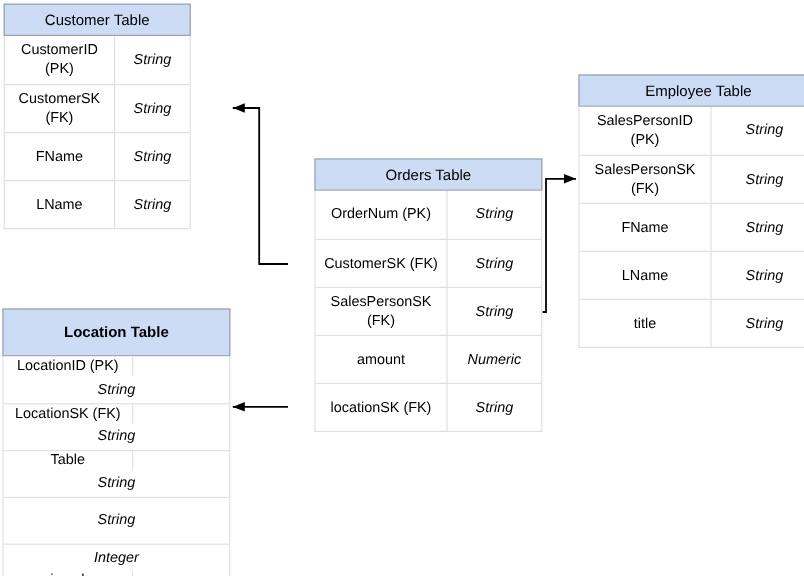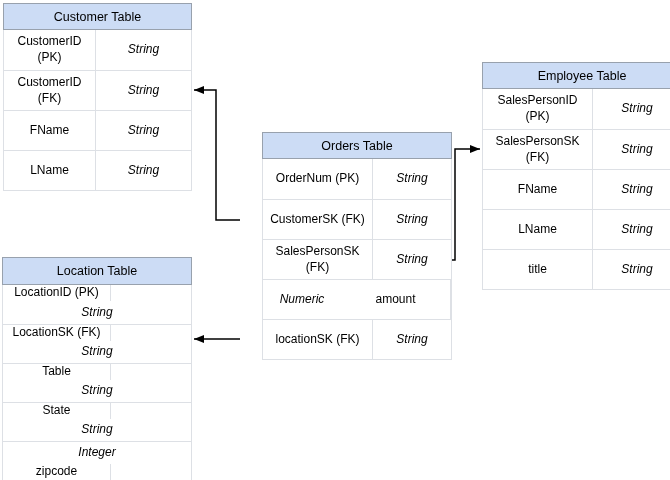--- a/index.html
+++ b/index.html
@@ -40,32 +40,32 @@
     text-align: center;
     font-size: 12px;
     line-height: 1.3;
     white-space: pre-line;
     padding: 0 3px;
     overflow: hidden;
   }
   .cell.field { border-right: 1px solid var(--body-border); }
   .cell.type { flex: 1; font-style: italic; }
 
-  .t-customer { left: 3px;   top: 3px;   width: 189px; }
+  .t-customer { left: 3px;   top: 3px;   width: 156px; }
   .t-customer .cell.field { width: 92px; }
 
   .t-orders   { left: 240px; top: 132px; width: 190px; margin-left: 22px; }
   .t-orders .cell.field { width: 110px; }
 
   .t-employee { left: 482px; top: 62px;  width: 200px; }
   .t-employee .cell.field { width: 110px; }
 
   .t-location { left: 2px;   top: 257px; width: 190px; }
   .t-location .cell.field { width: 108px; }
-  .t-location .tbl-header { height: 28px; }
+  .t-location .tbl-header { height: 40px; font-weight: bold; }
   .t-location .tbl-row { height: 39px; flex-direction: column; }
 
   svg.connector-layer {
     position: absolute; left: 0; top: 0;
     width: 670px; height: 480px;
     pointer-events: none;
   }
   svg.connector-layer path.conn {
     fill: none;
     stroke: var(--connector);
@@ -88,21 +88,21 @@
 </svg>
 
 <div class="table-shape t-customer">
   <div class="tbl-header">Customer Table</div>
   <div class="tbl-body">
     <div class="tbl-row">
       <div class="cell field">CustomerID (PK)</div>
       <div class="cell type">String</div>
     </div>
     <div class="tbl-row">
-      <div class="cell field">CustomerID
+      <div class="cell field">CustomerSK
 (FK)</div>
       <div class="cell type">String</div>
     </div>
     <div class="tbl-row">
       <div class="cell field">FName</div>
       <div class="cell type">String</div>
     </div>
     <div class="tbl-row">
       <div class="cell field">LName</div>
       <div class="cell type">String</div>
@@ -120,22 +120,22 @@
     <div class="tbl-row">
       <div class="cell field">CustomerSK (FK)</div>
       <div class="cell type">String</div>
     </div>
     <div class="tbl-row">
       <div class="cell field">SalesPersonSK
 (FK)</div>
       <div class="cell type">String</div>
     </div>
     <div class="tbl-row">
+      <div class="cell field">amount</div>
       <div class="cell type">Numeric</div>
-      <div class="cell field">amount</div>
     </div>
     <div class="tbl-row">
       <div class="cell field">locationSK (FK)</div>
       <div class="cell type">String</div>
     </div>
   </div>
 </div>
 
 <div class="table-shape t-employee">
   <div class="tbl-header">Employee Table</div>
@@ -173,21 +173,20 @@
     </div>
     <div class="tbl-row">
       <div class="cell field">LocationSK (FK)</div>
       <div class="cell type">String</div>
     </div>
     <div class="tbl-row">
       <div class="cell field">Table</div>
       <div class="cell type">String</div>
     </div>
     <div class="tbl-row">
-      <div class="cell field">State</div>
       <div class="cell type">String</div>
     </div>
     <div class="tbl-row">
       <div class="cell type">Integer</div>
       <div class="cell field">zipcode</div>
     </div>
   </div>
 </div>
 
 </body></html>

